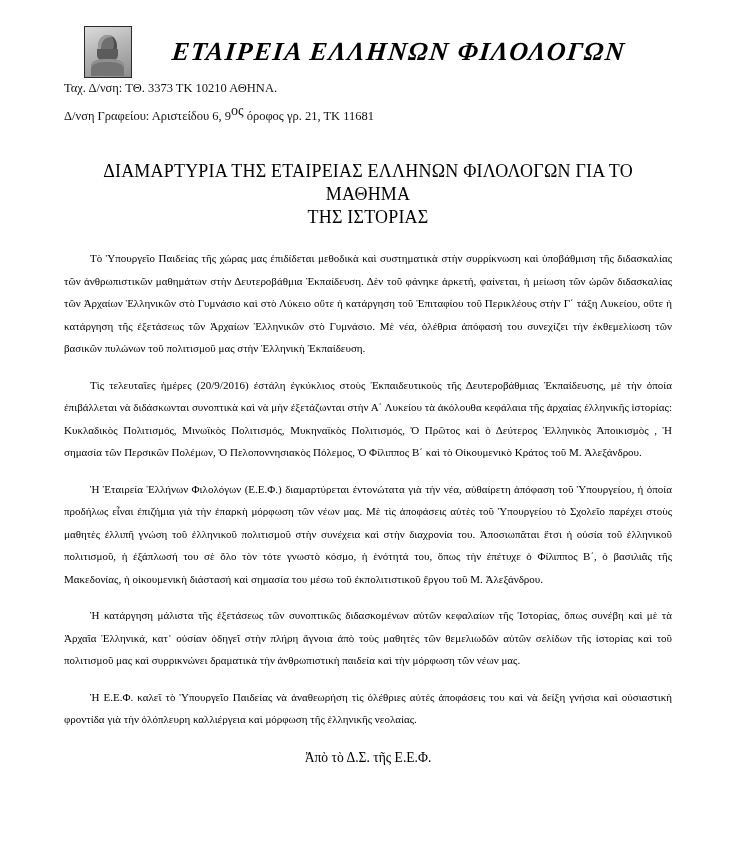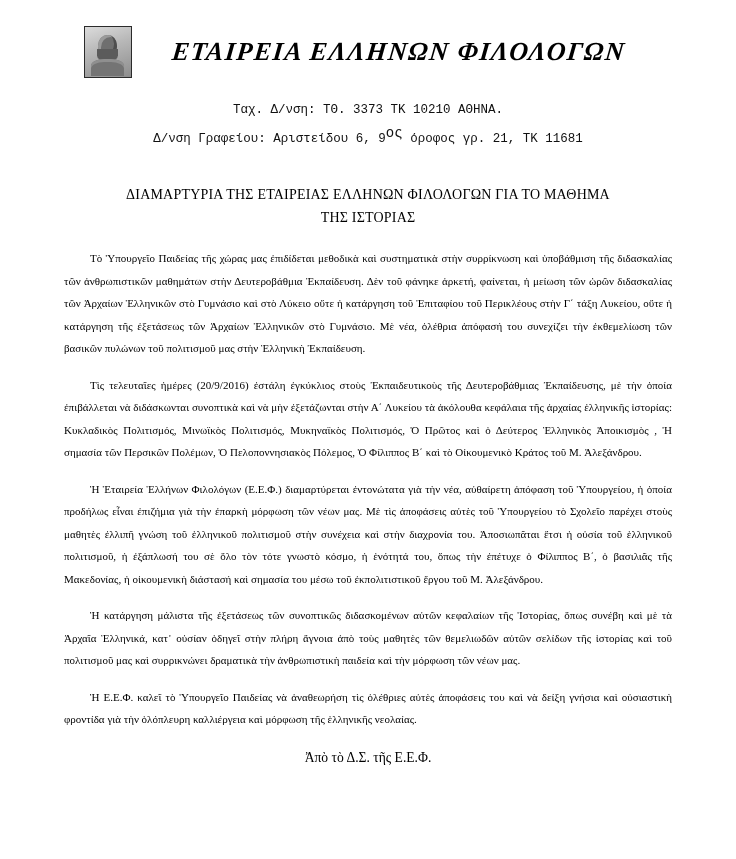--- a/index.html
+++ b/index.html
@@ -76,23 +76,22 @@
     font-weight: bold;
     font-style: italic;
     letter-spacing: 1.5px;
     color: #000000;
     white-space: nowrap;
     transform: skewX(-6deg);
   }
 
   
   .contact {
-    margin-top: 22px;
-    text-align: center;
-    font-family: Liberation Mono, monospace;
+    text-align: left;
+    font-family: Liberation Serif, serif;
     font-size: 12.5px;
     line-height: 20px;
     color: #111111;
   }
   .contact .line {
     margin: 0 0 3px 0;
   }
   .contact sup {
     font-size: 14px;
     vertical-align: super;
@@ -100,21 +99,21 @@
   .contact .email {
     color: #1a1ac0;
     text-decoration: underline;
   }
 
   
   .doc-title {
     margin-top: 34px;
     text-align: center;
     font-family: "Liberation Serif", serif;
-    font-size: 14px;
+    font-size: 18px;
     line-height: 23px;
     letter-spacing: 0.2px;
     color: #000000;
   }
   .doc-title .t-line { display: block; }
 
   
   .body-text {
     margin-top: 18px;
     font-family: "Liberation Serif", serif;

